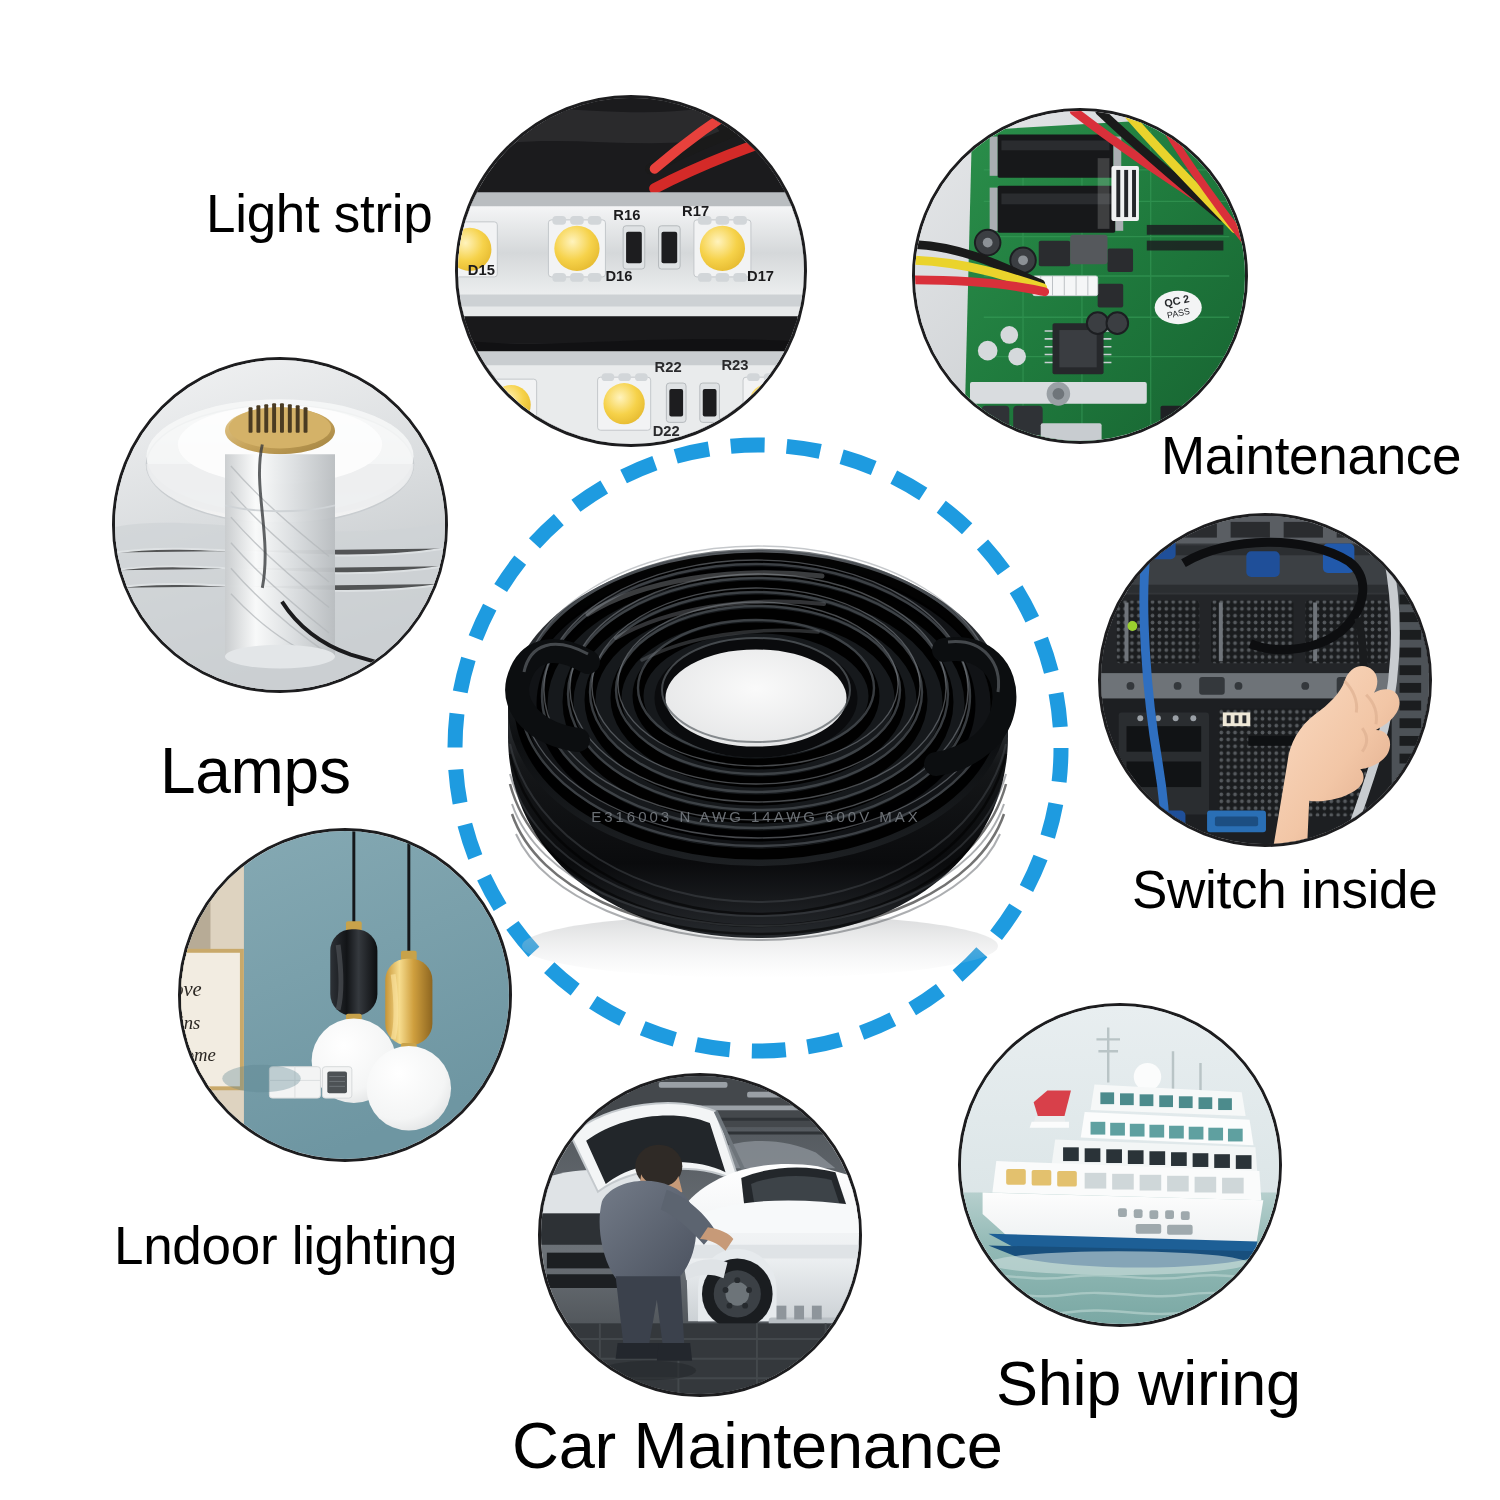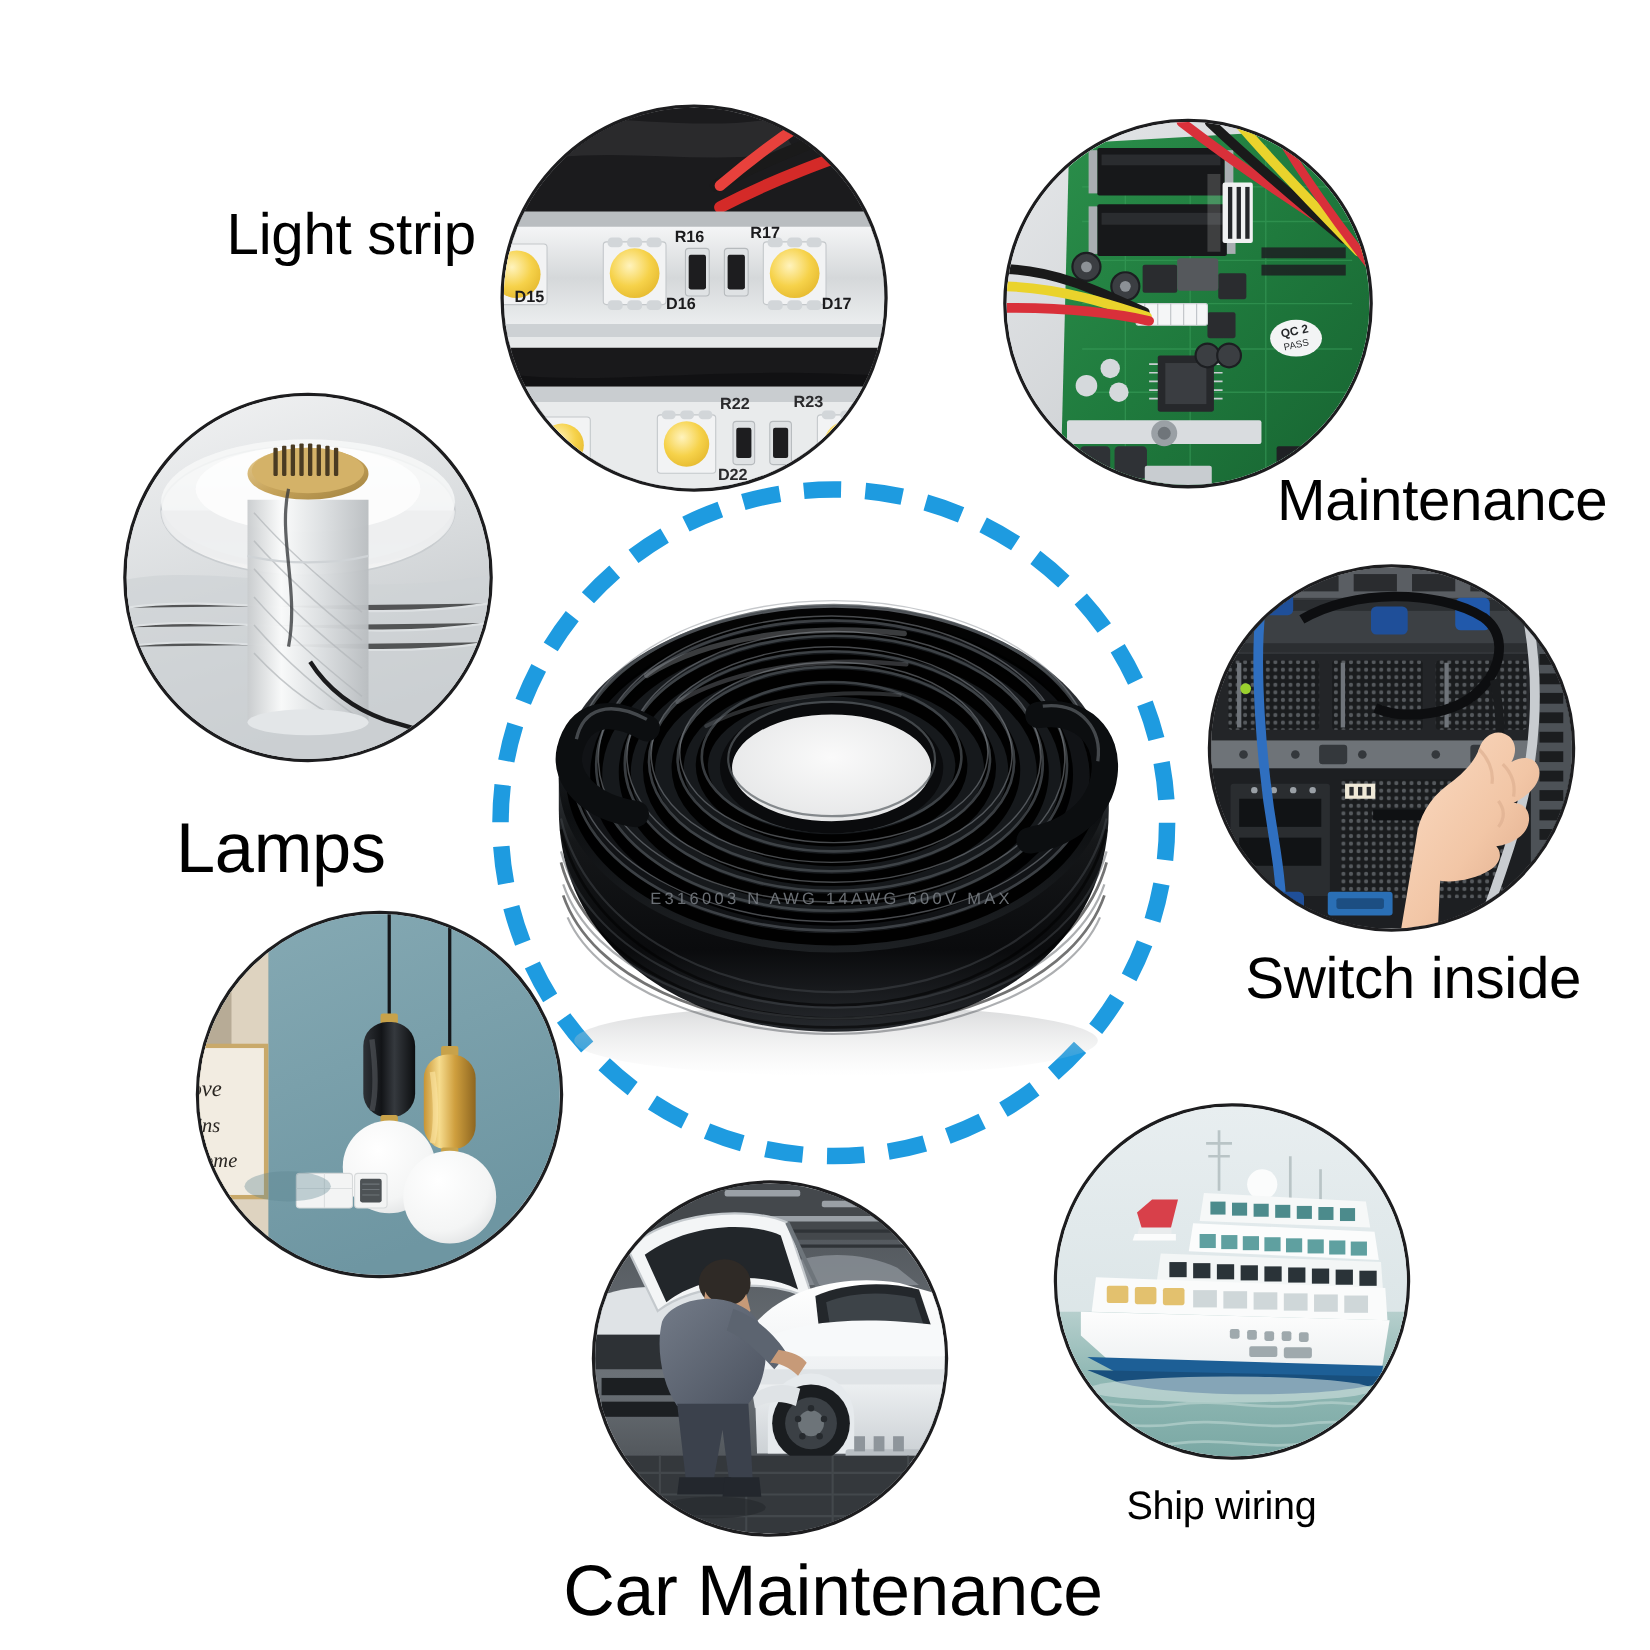--- a/index.html
+++ b/index.html
@@ -509,20 +509,21 @@
       <rect x="149" y="245" width="20" height="22" rx="2" fill="#4d5255"></rect>
       <g stroke="#6e7478" stroke-width="1">
         <path d="M151 250 h16"></path>
           <path d="M151 255 h16"></path>
           <path d="M151 260 h16"></path>
       </g>
 
       <ellipse cx="82" cy="252" rx="40" ry="14" fill="#5d8490" opacity="0.35"></ellipse>
     </svg>
   </div>
+  <div class="label" style="left:114px; top:1218px; font-size:53px;">Lndoor lighting</div>
 
   <div class="bubble" style="left:538px; top:1073px; width:324px; height:324px;">
     <svg viewBox="0 0 324 324">
       <defs>
         <linearGradient id="garage" x1="0" y1="0" x2="0" y2="1">
           <stop offset="0" stop-color="#4b5055"></stop>
             <stop offset="0.55" stop-color="#6c7278"></stop>
           <stop offset="1" stop-color="#3a3e42"></stop>
         </linearGradient>
         <linearGradient id="carBody" x1="0" y1="0" x2="0" y2="1">
@@ -713,21 +714,21 @@
 
       <ellipse cx="160" cy="262" rx="132" ry="12" fill="#cfe0dd" opacity="0.6"></ellipse>
 
       <g stroke="#b7d2ce" stroke-width="2.5" opacity="0.7" fill="none">
         <path d="M0 276 C40 270 70 282 110 276 C150 270 190 282 230 276 C270 270 300 282 324 276"></path>
         <path d="M0 294 C40 288 70 300 110 294 C150 288 190 300 230 294 C270 288 300 300 324 294"></path>
         <path d="M0 312 C40 306 70 318 110 312 C150 306 190 318 230 312 C270 306 300 318 324 312"></path>
       </g>
     </svg>
   </div>
-  <div class="label" style="left:1024px; top:1350px; font-size:36px;">Ship wiring</div>
+  <div class="label" style="left:996px; top:1350px; font-size:63px;">Ship wiring</div>
 
   <div id="hero">
     <svg class="ring" viewBox="0 0 624 624">
       <circle cx="312" cy="312" r="303" fill="#ffffff" stroke="#1e9be0" stroke-width="15" stroke-dasharray="34 22" stroke-linecap="butt"></circle>
     </svg>
     <svg class="coil" viewBox="0 0 532 460">
       <defs>
         <linearGradient id="cableTop" x1="0" y1="0" x2="0" y2="1">
           <stop offset="0" stop-color="#575b60"></stop>
             <stop offset="0.25" stop-color="#2b2e32"></stop>

